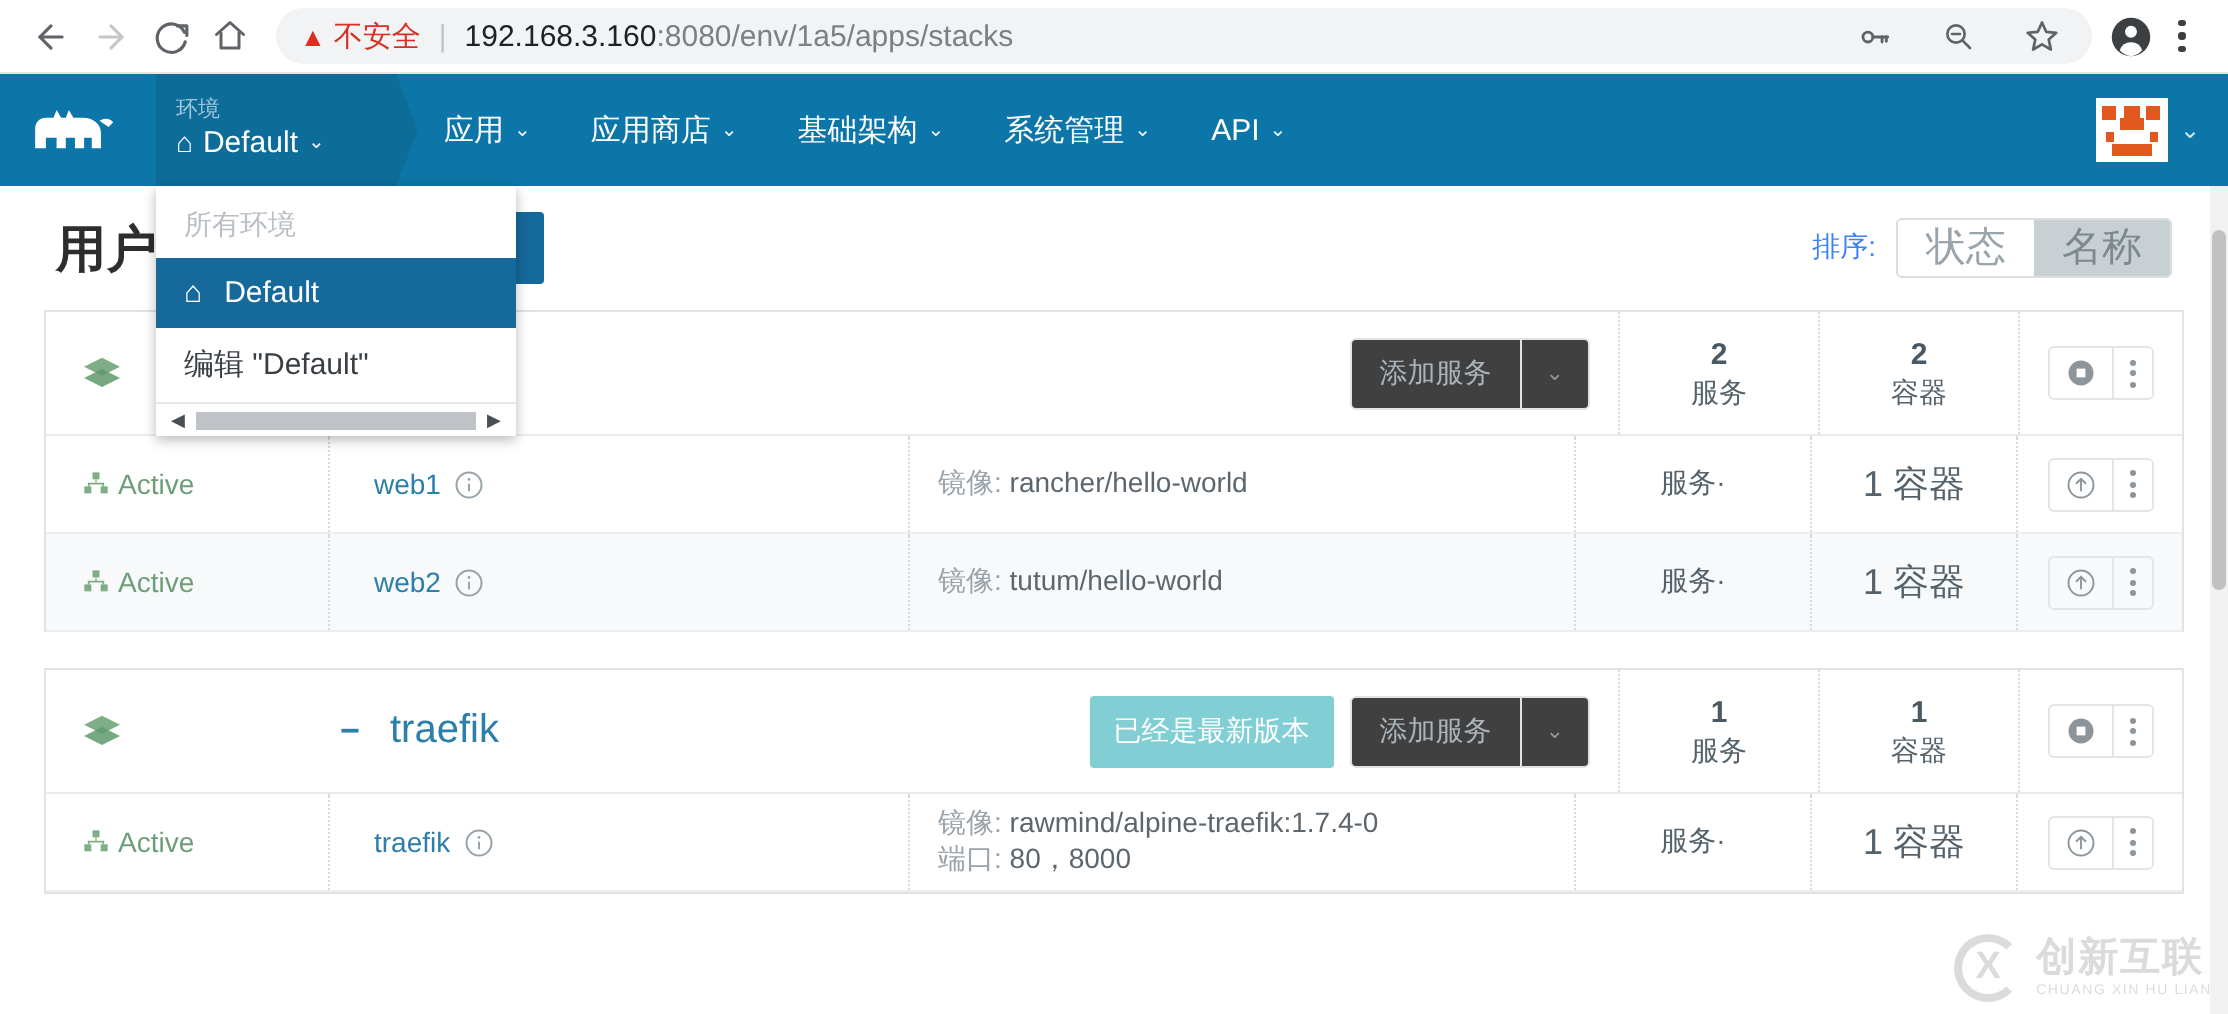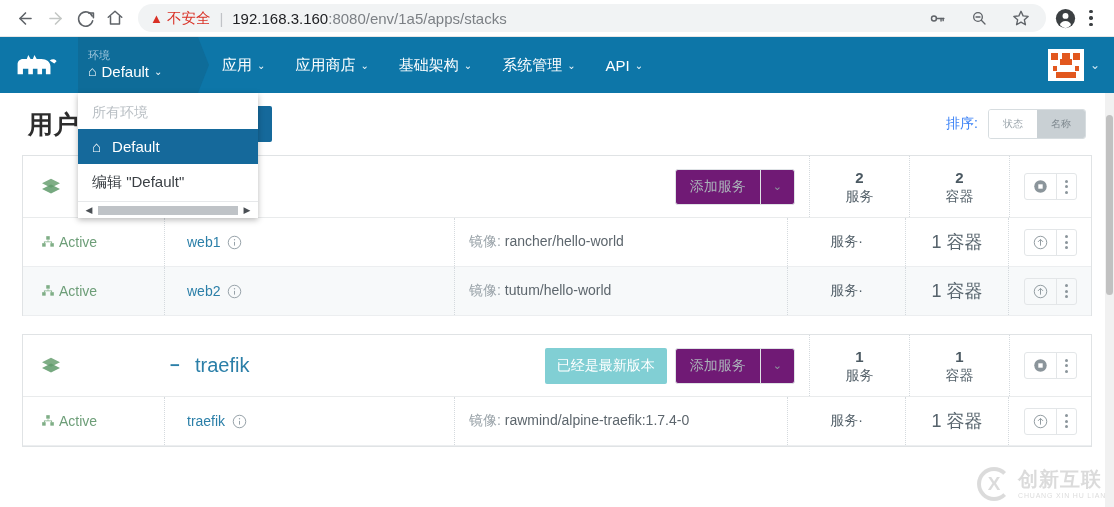--- a/index.html
+++ b/index.html
@@ -77,21 +77,21 @@
   }
   .page-title{ font-size:25px; font-weight:bold; color:#2d2d2d; letter-spacing:.5px;}
   .head-btn{
     background:#15699b; color:#fff; font-size:14px; border:none;
     padding:9px 14px; margin-left:16px; border-radius:2px; white-space:nowrap;
   }
   .sort-box{ margin-left:auto; display:flex; align-items:center; gap:10px; }
   .sort-label{ color:#3b82f6; font-size:14px; }
   .seg{ display:flex; border:1px solid #d7dde0; border-radius:3px; overflow:hidden; }
   .seg span{
-    padding:5px 14px; font-size:10px; color:#9aa4ab; background:#fff; line-height:18px;
+    padding:5px 14px; font-size:20px; color:#9aa4ab; background:#fff; line-height:18px;
   }
   .seg span.sel{ background:#c9d0d4; color:#7e888f; }
 
   
   .content{ padding:0 22px; }
   .stack{
     border:1px solid #e0e3e5; border-bottom:none; background:#fff; margin-bottom:0;
   }
   .stack + .stack{ margin-top:18px; border-bottom:1px solid #e0e3e5; }
   .stack-head{
@@ -101,21 +101,21 @@
   .col-status{ width:142px; display:flex; align-items:center; padding-left:18px; gap:8px; }
   .col-name{ flex:1 1 auto; display:flex; align-items:center; gap:14px; padding-left:4px; min-width:0;}
   .stack-ico{ width:20px;height:18px; flex:0 0 auto; }
   .toggle{ color:#2b7fa8; font-weight:bold; font-size:17px; width:12px; text-align:center;}
   .stack-name{ color:#2b7fa8; font-size:20px; }
   .col-actions{ width:290px; display:flex; align-items:center; justify-content:flex-end; gap:8px; padding-right:14px;}
   .btn-upgrade{
     background:#81cfd4; color:#ffffff; border:none; font-size:14px; padding:9px 12px;
     border-radius:2px; white-space:nowrap;
   }
-  .btn-group{ display:flex; border:1px solid #dfe3e6; border-radius:3px; overflow:hidden; background:#701a75;}
+  .btn-group{ display:flex; border:1px solid #dfe3e6; border-radius:3px; overflow:hidden; background:#404040;}
   .btn-group .lbl{ padding:8px 14px; font-size:14px; color:#aab3b9; white-space:nowrap;}
   .btn-group .dd{ padding:8px 12px; border-left:1px solid #dfe3e6; color:#8d979e; font-size:11px; display:flex; align-items:center;}
   .col-count{
     width:100px; text-align:center; font-size:14px; color:#55626b; line-height:19px;
     border-left:1px dotted #d5dade; align-self:stretch; display:flex; flex-direction:column;
     align-items:center; justify-content:center;
   }
   .col-count b{ font-weight:bold; font-size:15px; color:#4b5962; }
   .col-menu{
     width:82px; border-left:1px dotted #d5dade; align-self:stretch;
@@ -542,20 +542,21 @@
       <div class="col-name">
         <span>traefik</span>
         <svg class="info-ico" width="15" height="15" viewBox="0 0 24 24" fill="none" stroke="currentColor" stroke-width="1.6">
             <circle cx="12" cy="12" r="10"></circle>
             <line x1="12" y1="11" x2="12" y2="17"></line>
             <circle cx="12" cy="7.5" r="1.1" fill="currentColor" stroke="none"></circle>
           </svg>
       </div>
       <div class="col-image">
         <span><span class="k">镜像:</span> <span>rawmind/alpine-traefik:1.7.4-0</span></span>
+        <span><span class="k">端口:</span> <span>80，8000</span></span>
       </div>
       <div class="col-svc">服务·</div>
       <div class="col-cont">1 容器</div>
       <div class="col-menu">
         <div class="mini-group">
           <span class="m">
             <svg width="15" height="15" viewBox="0 0 24 24" fill="none" stroke="#8b959b" stroke-width="1.5">
                 <circle cx="12" cy="12" r="10"></circle>
                 <line x1="12" y1="17" x2="12" y2="7.5"></line>
                 <polyline points="8,11 12,7 16,11"></polyline>

